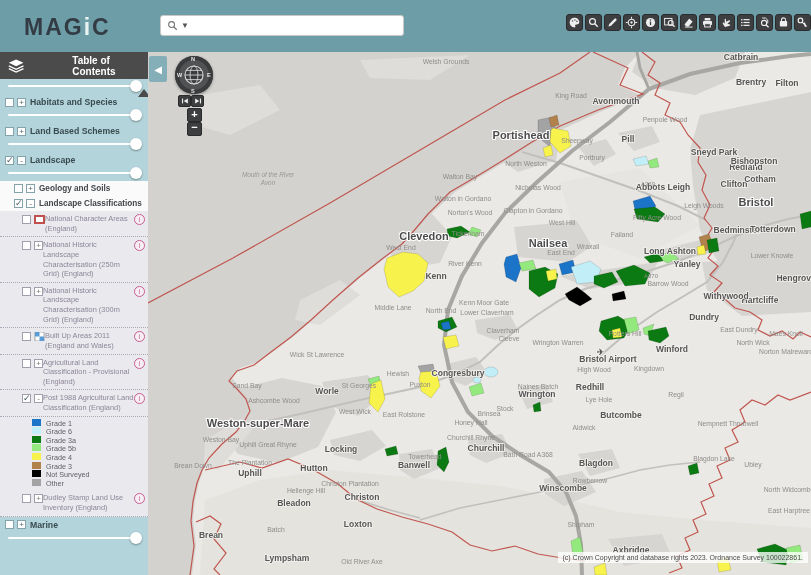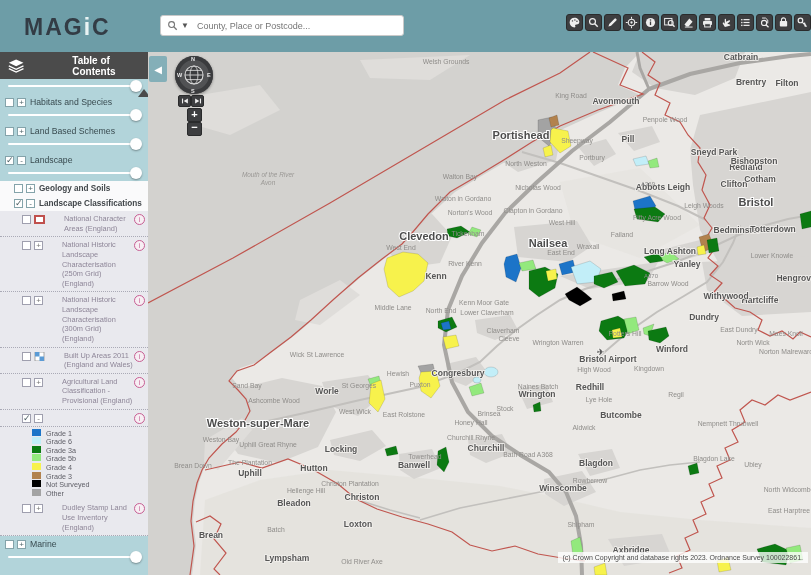--- a/index.html
+++ b/index.html
@@ -15,31 +15,31 @@
   #toolbar{position:absolute;right:0px;top:14px;display:flex;gap:2px;}
   .tbtn{width:17px;height:17px;background:#3d3e40;border:1px solid #2a2b2c;border-radius:3px;box-sizing:border-box;display:flex;align-items:center;justify-content:center;}
   .tbtn svg{width:13px;height:13px;display:block;}
   
   #sidebar{position:absolute;left:0;top:52px;width:148px;height:523px;background:#b2d4da;z-index:25;overflow:hidden;}
   #tocheader{height:27px;background:#4b4b4b;display:flex;align-items:center;padding-left:8px;gap:40px;}
   #tocheader svg{width:18px;height:15px;margin-right:8px;}
   #tocheader .t{color:#fff;font-size:10px;font-weight:bold;}
   .scrollup{position:absolute;left:138px;top:37px;width:0;height:0;border-left:6px solid transparent;border-right:6px solid transparent;border-bottom:8px solid #4a4a4a;}
   .grow{display:flex;align-items:center;padding:3px 4px 1px 5px;}
-  .grow .lbl{font-size:8.7px;font-weight:normal;color:#394b50;margin-left:4px;}
+  .grow .lbl{font-size:8.7px;font-weight:bold;color:#394b50;margin-left:4px;}
   .cb{width:9px;height:9px;background:#fff;border:1px solid #84a3aa;box-sizing:border-box;flex:0 0 auto;position:relative;}
   .cb.on::after{content:"\2713";position:absolute;left:0px;top:-2px;font-size:9px;color:#4a5c60;}
   .exp{width:9px;height:9px;background:#fff;border:1px solid #84a3aa;box-sizing:border-box;flex:0 0 auto;margin-left:3px;font-size:8px;line-height:7px;text-align:center;color:#51666b;}
   .slider{position:relative;height:13px;margin:0 6px 2px 6px;}
   .slider .track{position:absolute;left:2px;right:8px;top:6px;height:2px;background:#fff;border-radius:1px;}
   .slider .thumb{position:absolute;right:0px;top:1px;width:12px;height:12px;border-radius:50%;background:#fff;box-shadow:0 1px 2px rgba(0,0,0,.35);}
   .sgrow{display:flex;align-items:center;background:#fafafb;padding:3px 2px 3px 14px;}
   .sgrow .lbl{font-size:8.2px;font-weight:bold;color:#41464a;margin-left:4px;}
   .lay{position:relative;display:flex;align-items:flex-start;background:#e9e9ee;padding:3px 14px 3px 22px;border-bottom:1px dotted #aaaab6;}
-  .lay .lbl{font-size:7.4px;color:#8e8698;line-height:1.3;margin-left:19px;flex:1;}
+  .lay .lbl{font-size:7.4px;color:#8e8698;line-height:1.3;margin-left:0;flex:1;}
   .lay .cb{margin-top:1px;background:#fff;border-color:#9f9fae;}
   .lay .exp{margin-top:1px;border-color:#9f9fae;color:#777;}
   .info{position:absolute;right:3px;top:3px;width:9px;height:9px;border-radius:50%;border:1px solid #c75e93;color:#c75e93;font-size:7px;line-height:9px;text-align:center;background:#f7eef3;box-sizing:content-box;}
   .sym{width:11px;height:9px;flex:0 0 auto;margin-left:3px;margin-top:1px;}
   .sym.red{border:2px solid #c0504d;background:#fff;box-sizing:border-box;}
   .legend{background:#e9e9ee;padding:2px 4px 3px 32px;}
   .lrow{display:flex;align-items:flex-start;height:8.6px;}
   .lrow .sw{width:9px;height:7px;margin-right:5px;flex:0 0 auto;}
   .lrow .lt{font-size:7.2px;color:#5e5e66;}
   
@@ -68,21 +68,20 @@
 <div id="app">
 
   <div id="topbar">
     <div id="logo"><span>MA</span><span>G</span><span class="lite">i</span><span>C</span></div>
     <div id="searchbox">
       <svg class="mag" viewBox="0 0 12 12">
           <circle cx="5" cy="5" r="3.2" fill="none" stroke="#777" stroke-width="1.2"></circle>
           <line x1="7.4" y1="7.4" x2="10.6" y2="10.6" stroke="#777" stroke-width="1.4"></line>
         </svg>
       <span class="drop">▼</span>
-      <input type="text" placeholder="County, Place or Postcode..." style="">
     </div>
     <div id="toolbar">
         <div class="tbtn">
           <span>
             <svg viewBox="0 0 16 16">
               <path d="M8 2a6 6 0 1 0 0 12c1 0 1.4-.8.9-1.6-.5-.8 0-1.9 1.1-1.9H11a3 3 0 0 0 3-3C14 4.5 11.3 2 8 2z" fill="#eee"></path>
               <circle cx="5.5" cy="6" r=".9" fill="#3d3e40"></circle>
               <circle cx="8.5" cy="4.8" r=".9" fill="#3d3e40"></circle>
               <circle cx="11" cy="6.5" r=".9" fill="#3d3e40"></circle>
             </svg>
@@ -282,20 +281,21 @@
         </div>
         <div class="lay">
           <span class="cb"></span>
           <span class="exp">+</span>
           <span class="lbl">Agricultural Land Classification - Provisional (England)</span>
           <span class="info">i</span>
         </div>
         <div class="lay">
           <span class="cb on"></span>
           <span class="exp">-</span>
+          <span class="lbl">Post 1988 Agricultural Land Classification (England)</span>
           <span class="info">i</span>
         </div>
         <div class="legend">
           <div class="lrow">
             <span class="sw" style="background: rgb(28, 116, 200);"></span>
             <span class="lt">Grade 1</span>
           </div>
           <div class="lrow">
             <span class="sw" style="background: rgb(194, 238, 248);"></span>
             <span class="lt">Grade 6</span>

